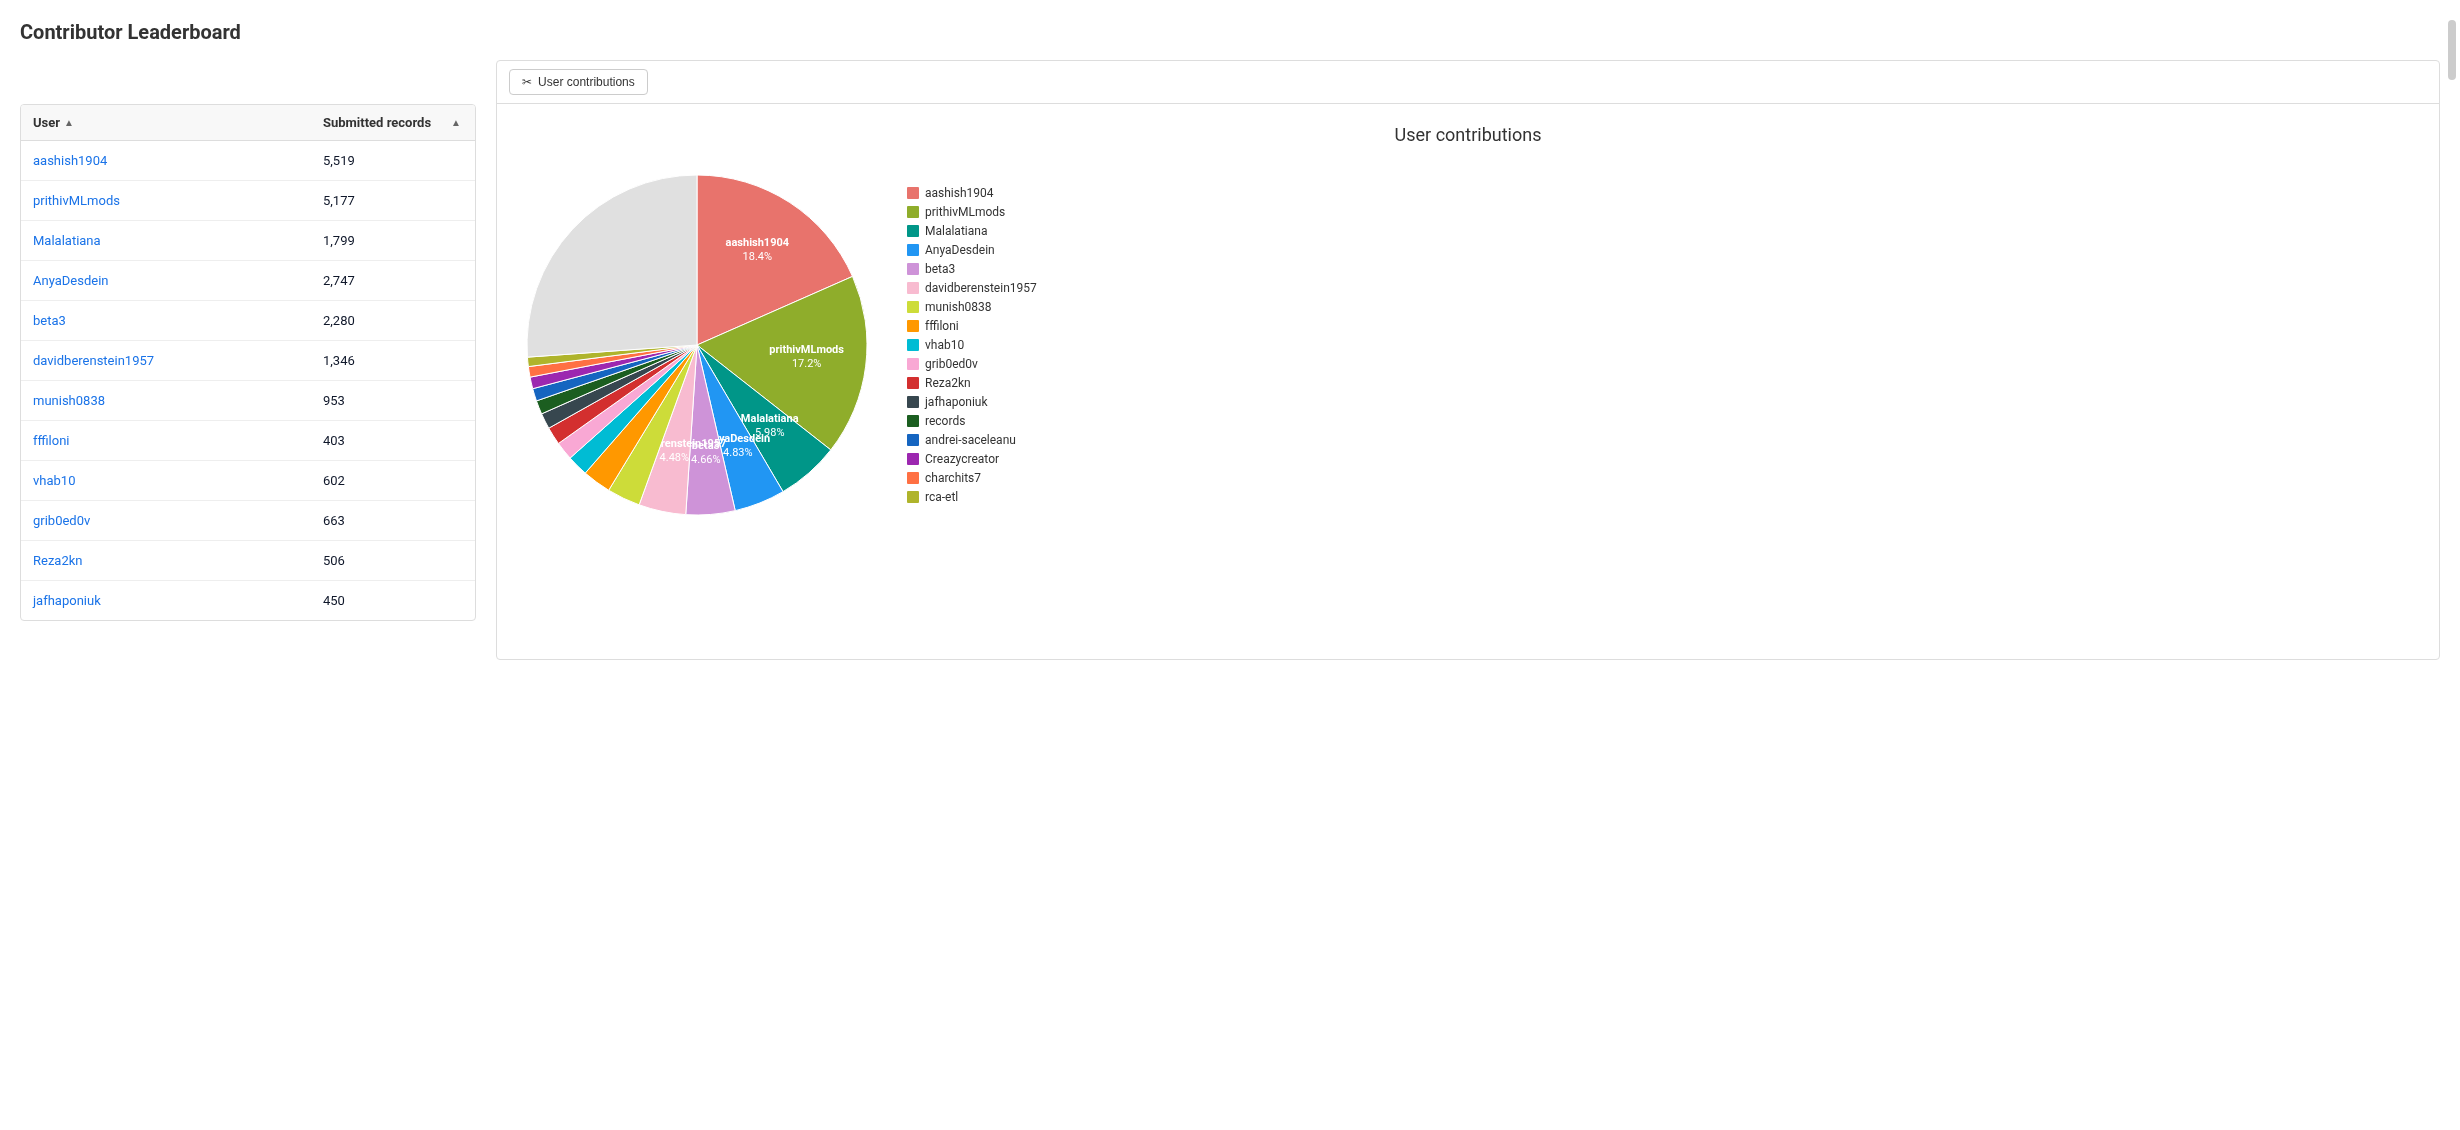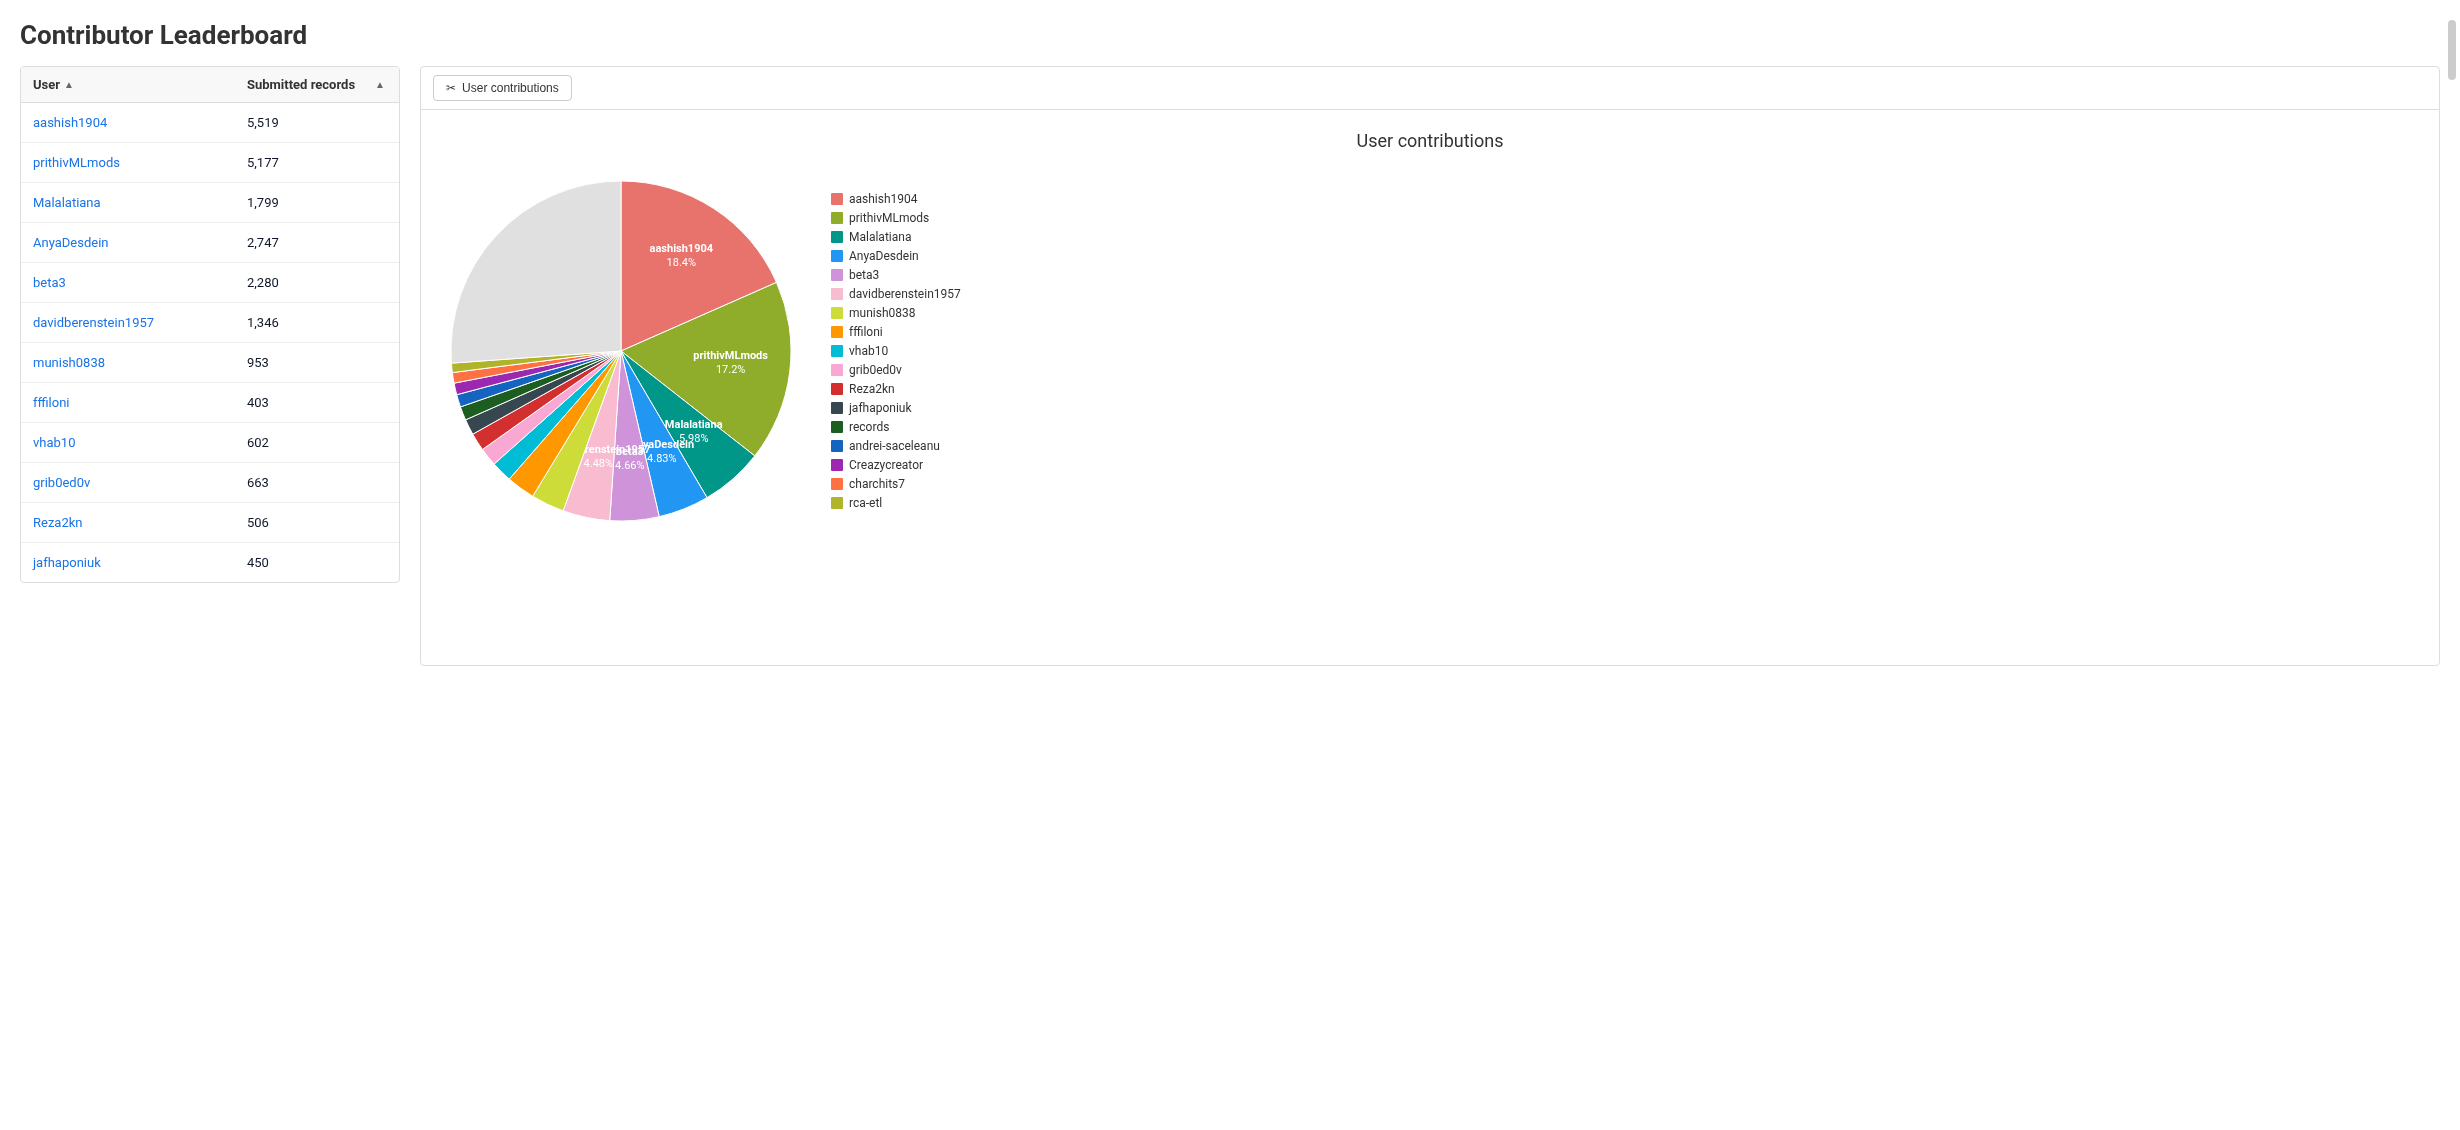--- a/index.html
+++ b/index.html
@@ -3,35 +3,36 @@
   <meta charset="utf-8">
   <style>
     * { box-sizing: border-box; margin: 0; padding: 0; }
     body {
       font-family: -apple-system, BlinkMacSystemFont, 'Segoe UI', Roboto, sans-serif;
       background: #fff;
       color: #333;
       padding: 20px;
     }
     h1 {
-      font-size: 26px;
+      font-size: 20px;
       font-weight: 700;
       margin-bottom: 16px;
     }
     .main-layout {
       display: flex;
       gap: 20px;
       align-items: flex-start;
     }
     .table-panel {
-      width: 380px;
+      width: 456px;
       border: 1px solid #ddd;
       border-radius: 4px;
       overflow: hidden;
       flex-shrink: 0;
+      margin-top: 44px;
     }
     .table-header {
       display: flex;
       background: #f8f8f8;
       border-bottom: 1px solid #ddd;
       padding: 10px 12px;
       font-weight: 700;
       font-size: 13px;
     }
     .col-user { flex: 1; display: flex; align-items: center; gap: 4px; }

